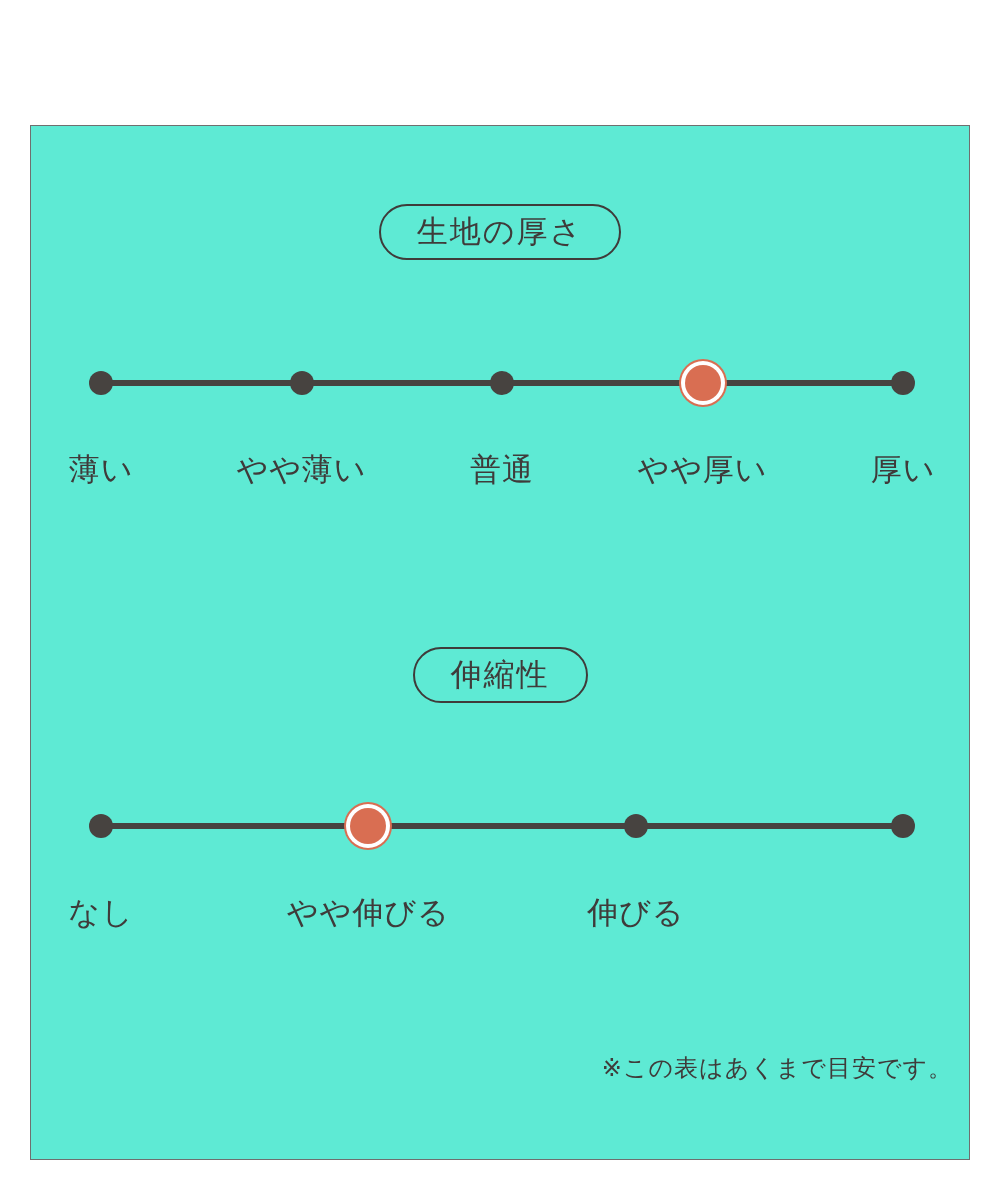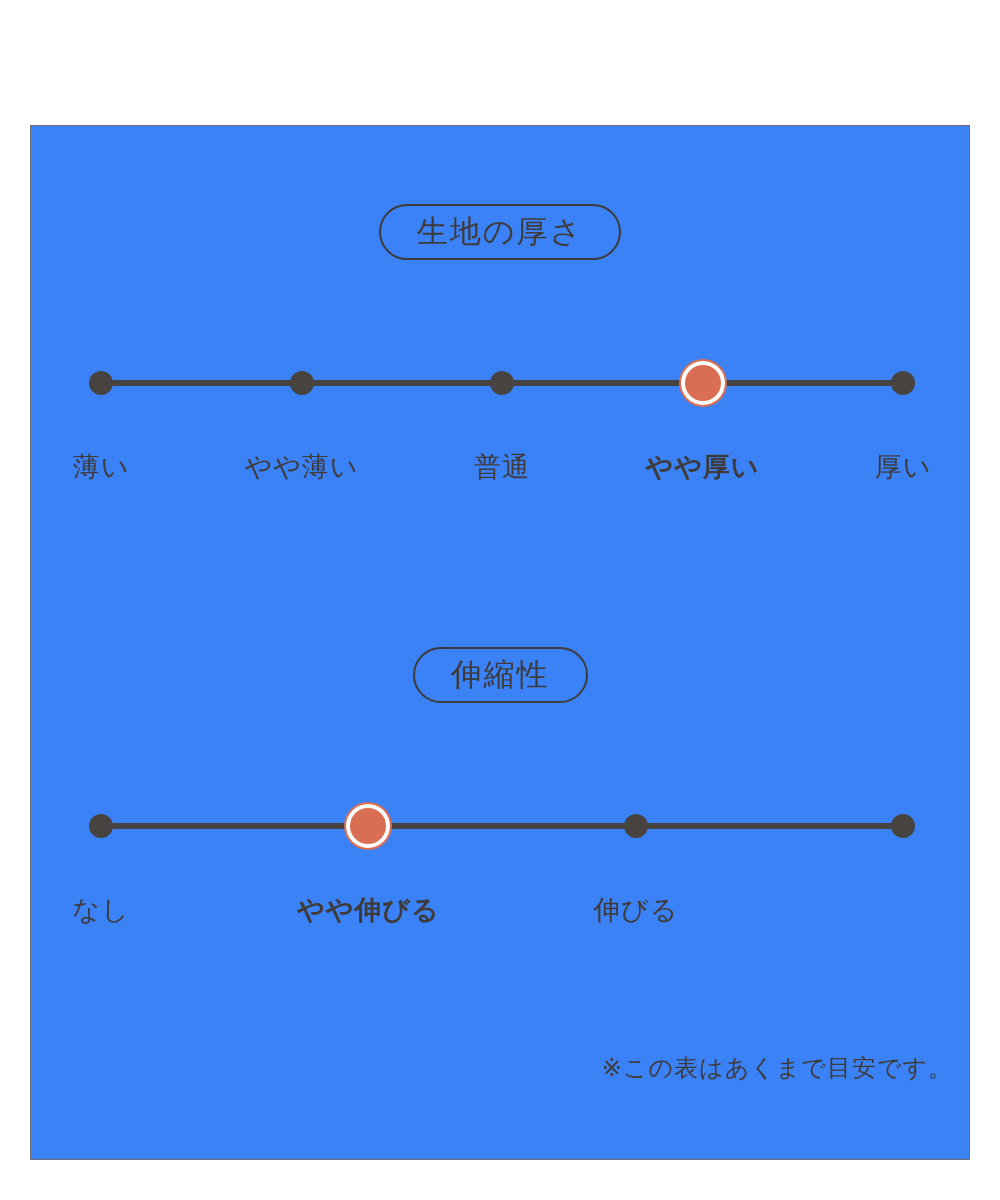--- a/index.html
+++ b/index.html
@@ -10,21 +10,21 @@
     background: #ffffff;
     font-family: "Liberation Sans", "DejaVu Sans", sans-serif;
     color: var(--ink, #3f3b3a);
   }
   .panel {
     position: relative;
     width: 940px;
     height: 1035px;
     margin: 125px auto 0;
     border: 1px solid #6f6f6f;
-    background: #3b82f6;
+    background: #5eead4;
     padding-top: 78px;
   }
   .scale-section + .scale-section { margin-top: 154px; text-align: center; }
   .pill-row { display: flex; justify-content: center; }
   .pill {
     border: 2px solid var(--ink, #3f3b3a);
     border-radius: 999px;
     padding: 9px 36px;
     font-size: 31px;
     letter-spacing: 2px;
@@ -57,25 +57,25 @@
   }
   .labels {
     position: relative;
     height: 44px;
     margin: 38px 66px 0 70px;
   }
   .scale-label {
     position: absolute;
     top: 0;
     transform: translateX(-50%);
-    font-size: 27px;
+    font-size: 31px;
     white-space: nowrap;
     letter-spacing: 1px;
   }
-  .scale-label.selected { font-weight: bold; }
+  .scale-label.selected { font-weight: normal; }
   .note {
     position: absolute;
     right: 16px;
     bottom: 75px;
     font-size: 24px;
     letter-spacing: 1px;
   }
 </style>
 </head>
 <body>

